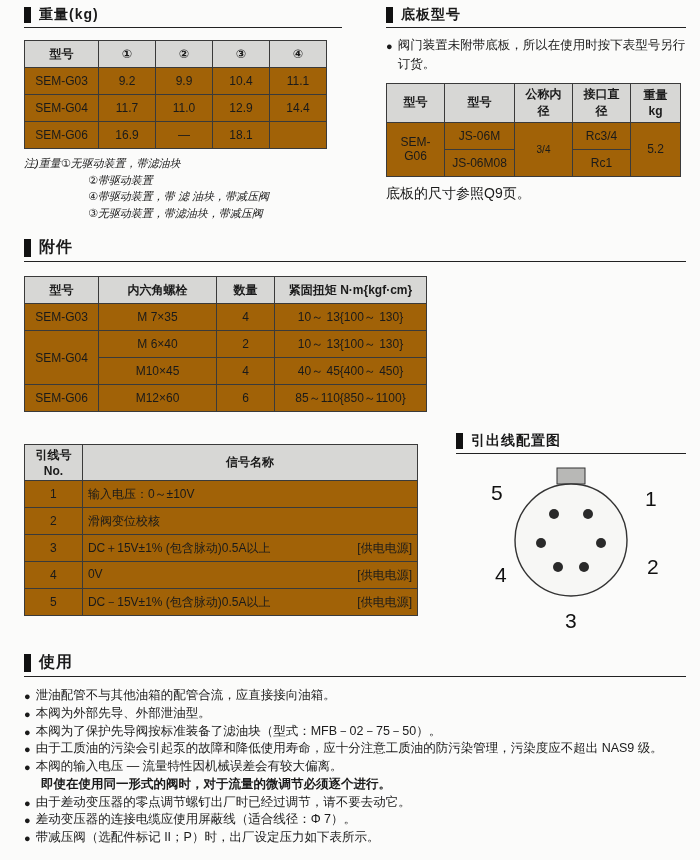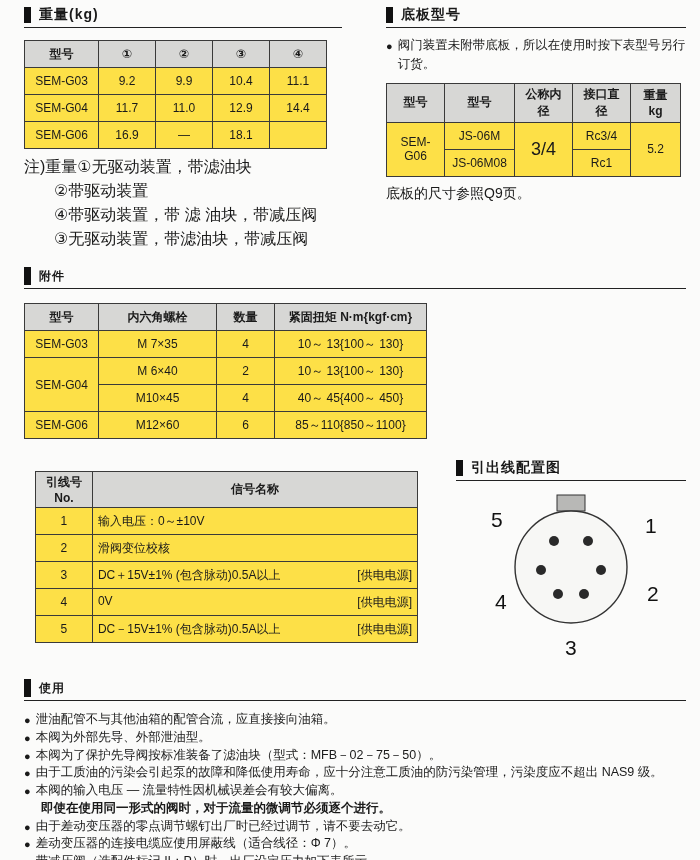--- a/index.html
+++ b/index.html
@@ -2,53 +2,53 @@
 <html><head>
 <meta charset="utf-8">
 <style>
   html,body{margin:0;padding:0;}
   body{width:700px;min-height:860px;background:#fbfbfa;font-family:"Liberation Sans","DejaVu Sans",sans-serif;color:#1a1a1a;}
   .page{padding:6px 14px 10px 24px;}
 
   .sec{display:flex;align-items:center;gap:8px;border-bottom:1.5px solid #222;padding-bottom:3px;}
   .sec .bar{width:7px;height:16px;background:#111;flex:0 0 auto;}
   .sec .t{font-weight:bold;font-size:14px;letter-spacing:1px;}
-  .sec.big .t{font-size:12px;}
+  .sec.big .t{font-size:16px;}
   .sec.big .bar{height:18px;}
 
-  table.dt{border-collapse:collapse;font-size:12px;background:#fde047;}
+  table.dt{border-collapse:collapse;font-size:12px;background:#a16207;}
   .dt th,.dt td{border:1px solid #3a3a3a;text-align:center;padding:2px 5px;height:22px;}
   .dt th{background:#d7d7d5;font-weight:bold;}
 
   .toprow{display:flex;gap:44px;align-items:flex-start;}
   .col-w{width:318px;}
   .col-b{width:300px;}
 
   .wtab{margin-top:12px;}
   .wtab .c-model{width:74px;} .wtab .c-num{width:57px;}
 
-  .notes{font-size:16px;margin-top:6px;line-height:1.5;}
-  .notes .indent{margin-left:30px;}
+  .notes{font-size:11px;margin-top:6px;line-height:1.5;font-style:italic;}
+  .notes .indent{margin-left:64px;}
 
   .bullet-line{font-size:12.5px;line-height:1.55;display:flex;gap:5px;margin-top:8px;}
   .bullet-line .dot{flex:0 0 auto;font-size:11px;padding-top:2px;}
 
   .btab{margin-top:8px;}
   .btab .c1{width:58px;} .btab .c2{width:70px;} .btab .c3{width:58px;} .btab .c4{width:58px;} .btab .c5{width:50px;}
-  .bore-cell{font-size:18px;}
+  .bore-cell{font-size:10px;}
   .bp-notes{font-size:14px;margin-top:6px;line-height:1.5;}
 
   .sec-acc{margin-top:16px;}
   .atab{margin-top:14px;}
   .atab .c-model{width:74px;} .atab .c-bolt{width:118px;} .atab .c-qty{width:58px;} .atab .c-torque{width:152px;}
 
   .midrow{display:flex;gap:38px;margin-top:20px;align-items:flex-start;}
   .col-wire{width:394px;}
   .col-lead{width:230px;}
-  .wiretab{margin-top:12px;margin-left:11px;}
+  .wiretab{margin-top:12px;}
   .wiretab .c-no{width:58px;} .wiretab .c-sig{width:336px;}
   .wiretab td.sig{text-align:left;}
   .wiretab td.sig .tag{float:right;}
 
   .lead-svg{display:block;margin:6px auto 0;}
 
   .sec-use{margin-top:14px;}
   .usage-list{margin-top:10px;font-size:12.5px;line-height:1.42;}
   .u-item{display:flex;gap:5px;}
   .u-item .dot{flex:0 0 auto;font-size:11px;padding-top:2px;}

